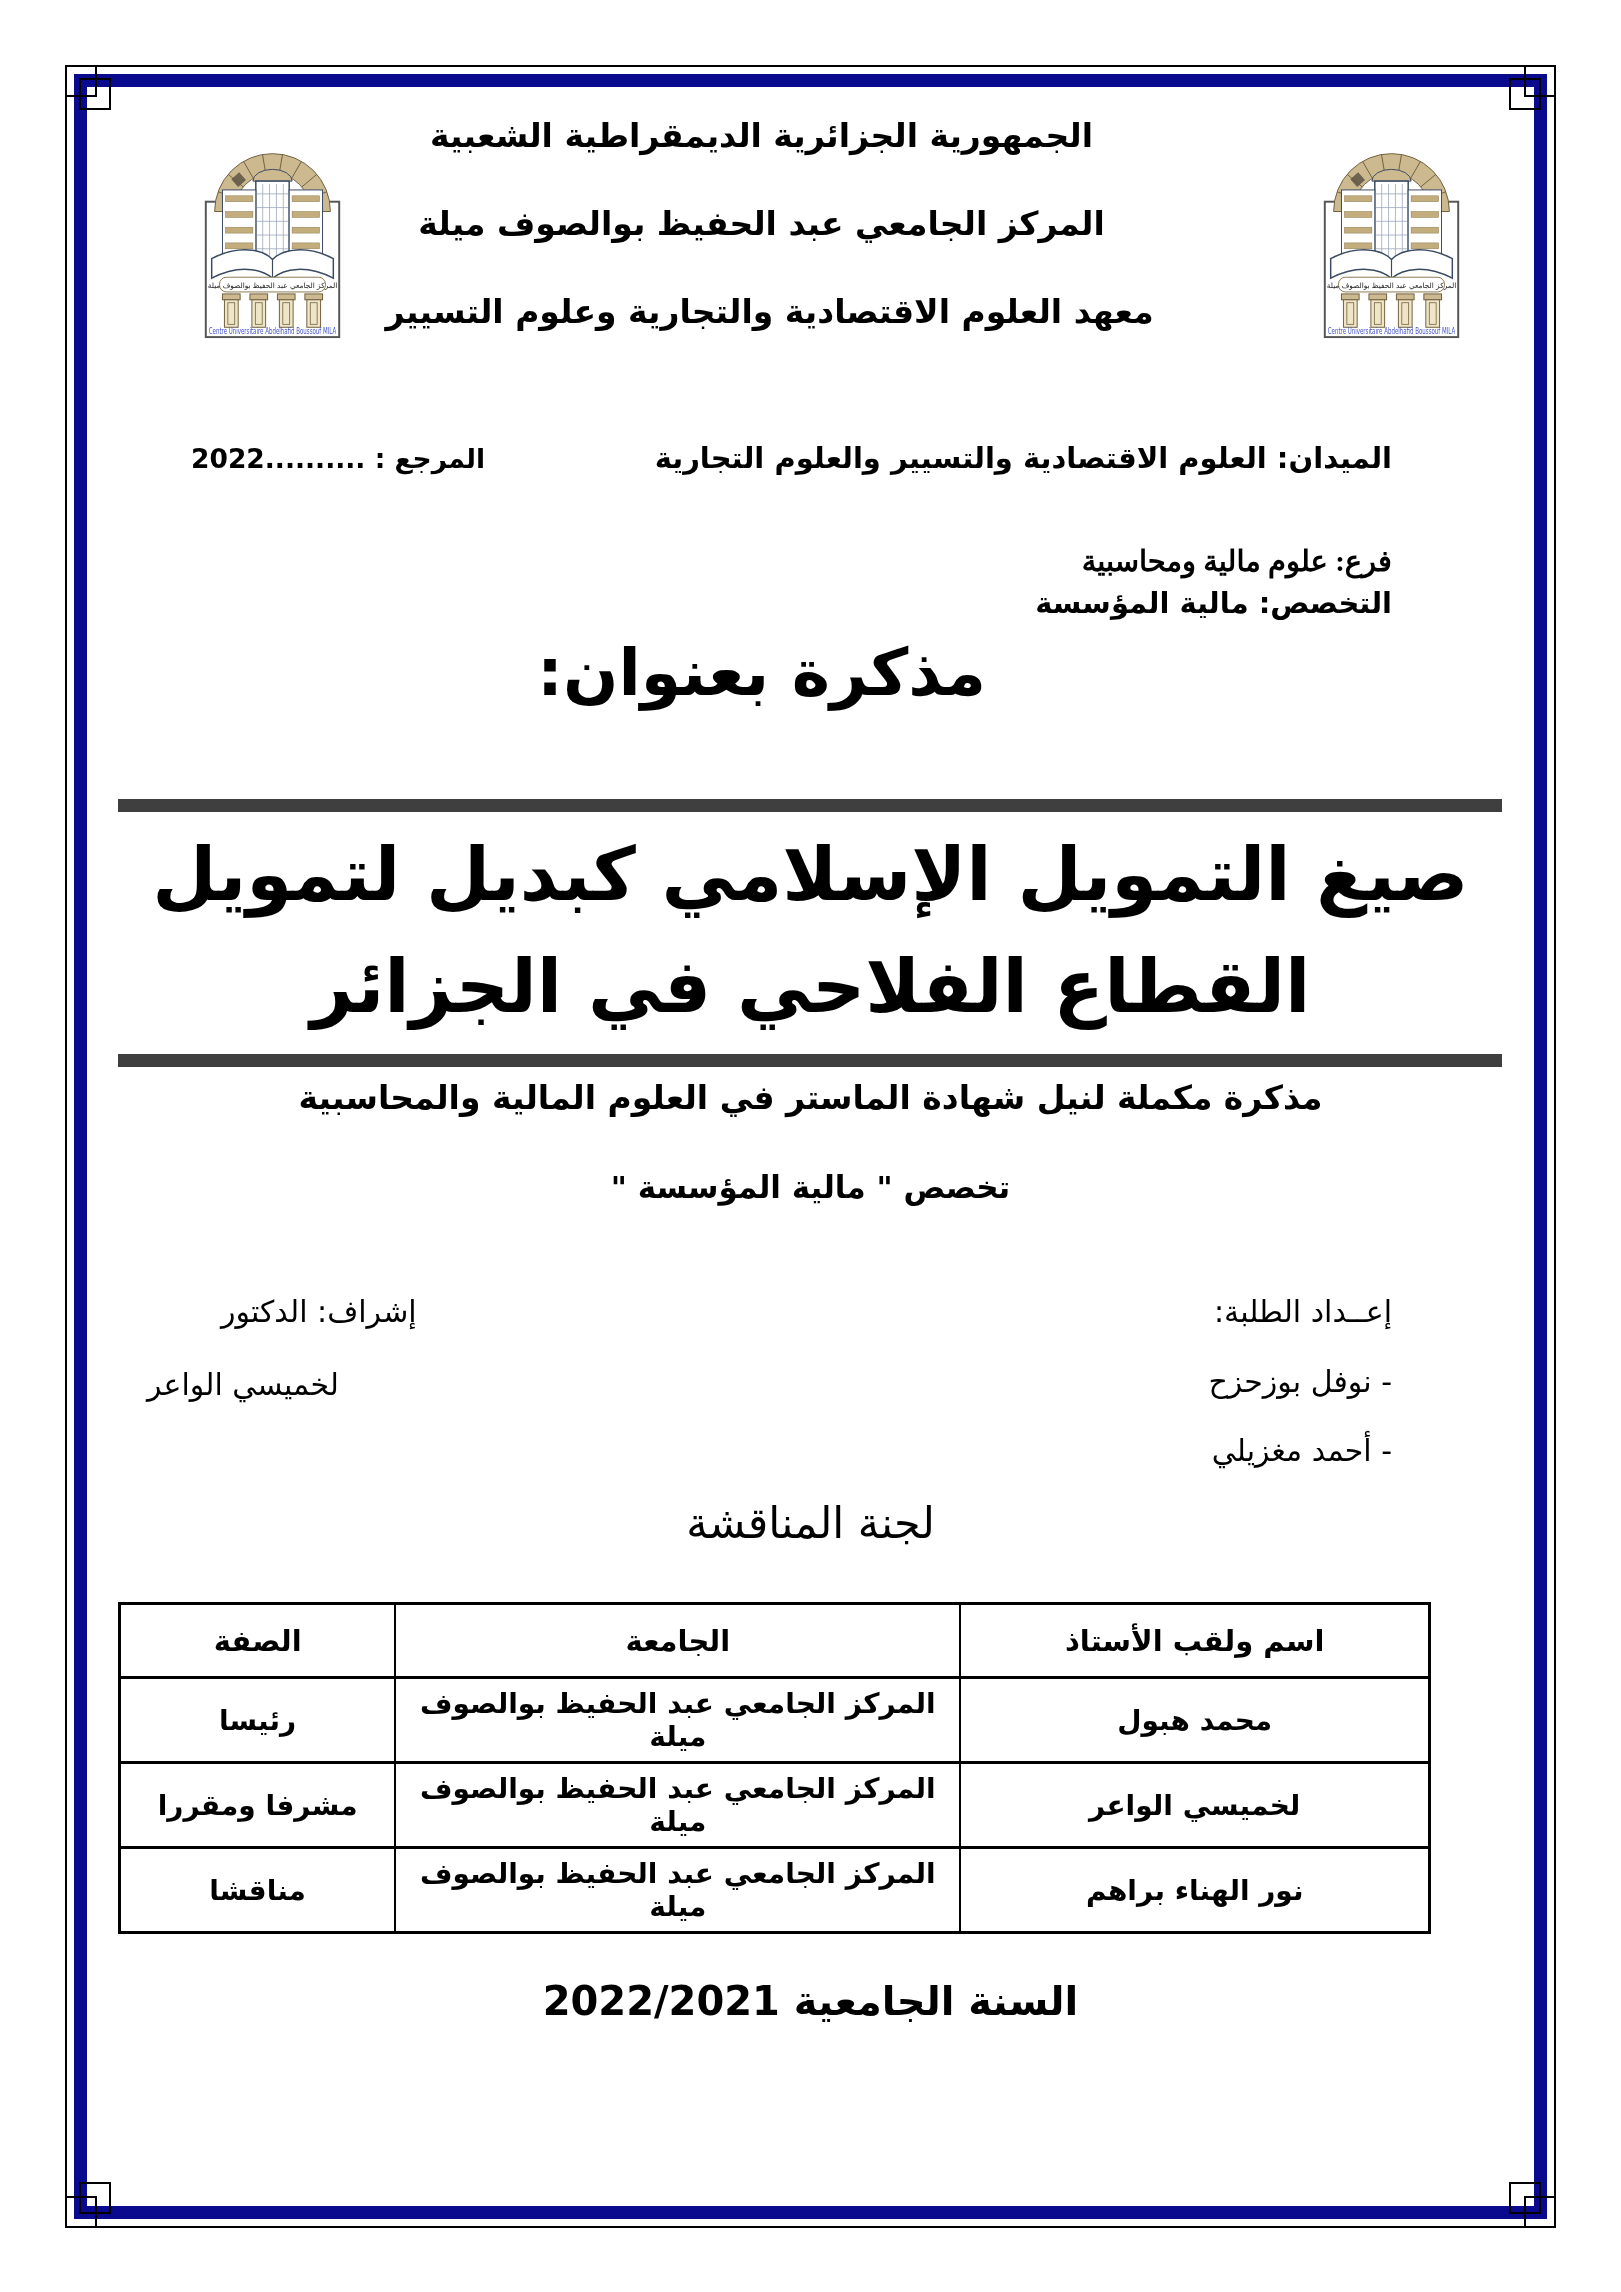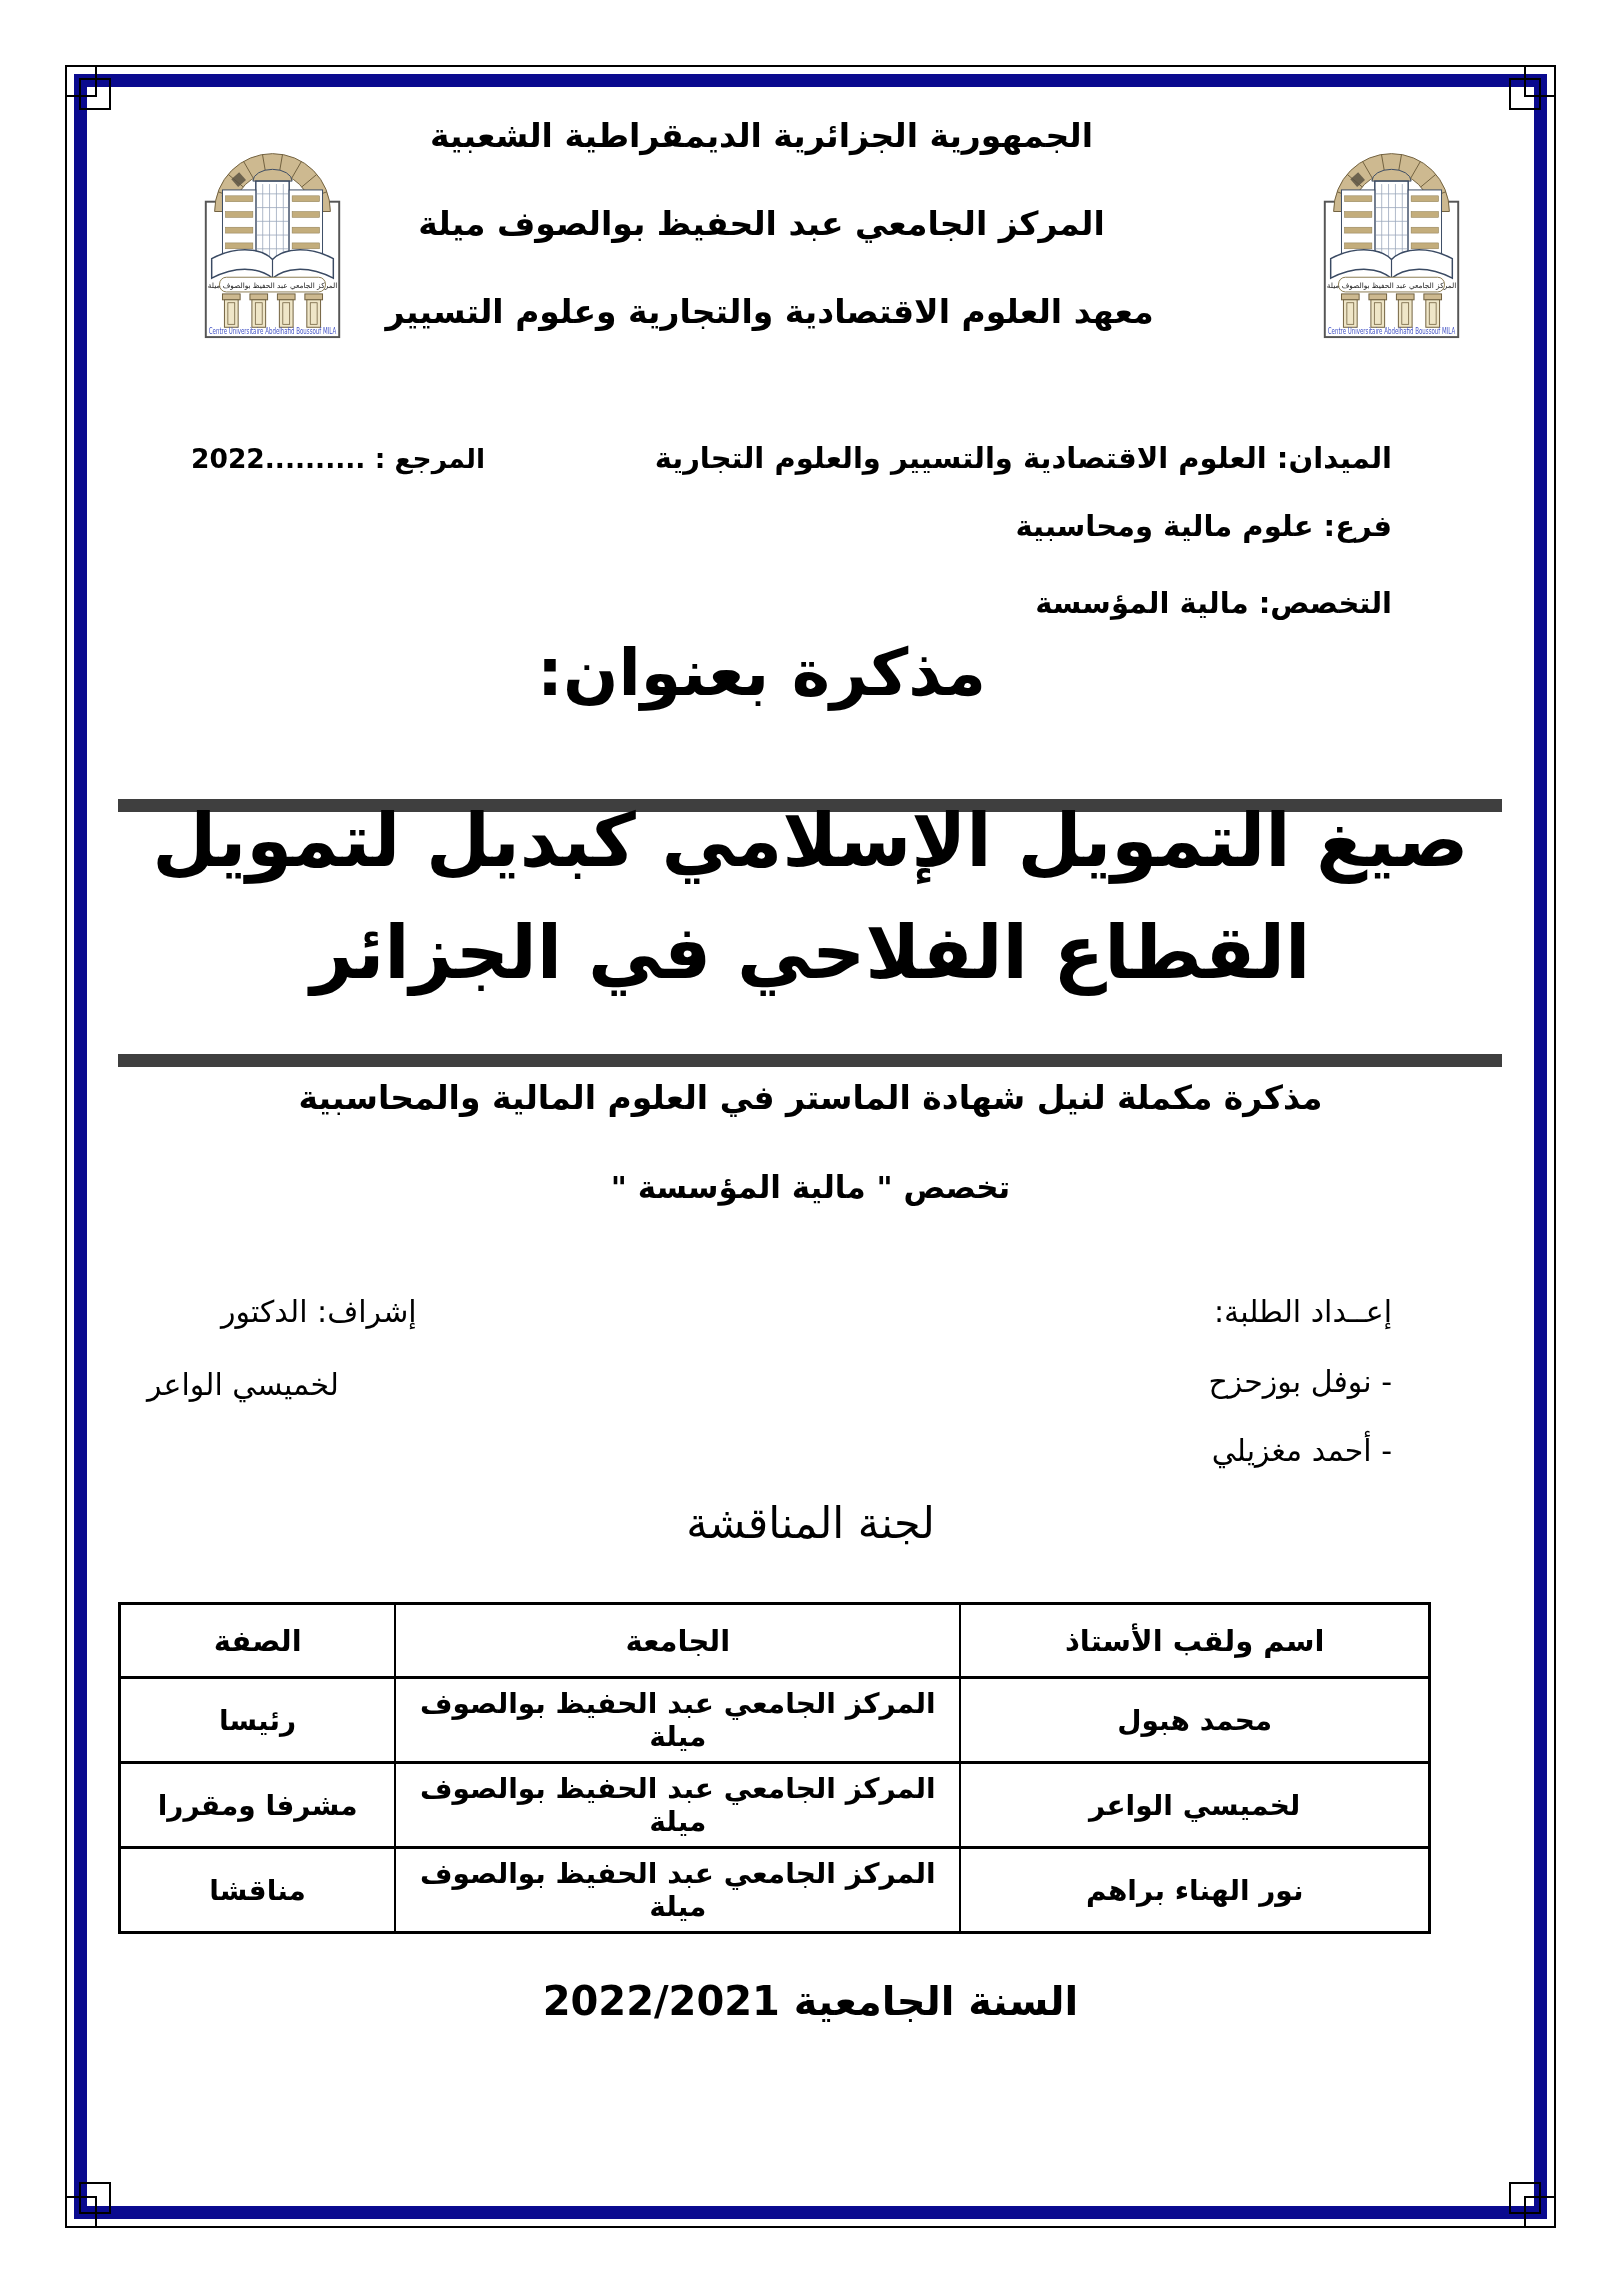--- a/index.html
+++ b/index.html
@@ -16,21 +16,21 @@
   .logo-left{left:194px;top:135px;}
   .logo-right{left:1313px;top:135px;}
   
   .center-band{position:absolute;left:88px;width:1347px;text-align:center;direction:rtl;}
   .center-wide{position:absolute;left:88px;width:1445px;text-align:center;direction:rtl;}
   .hline{font-weight:bold;font-size:33px;}
   .info-right{position:absolute;right:229px;direction:rtl;text-align:right;font-weight:bold;font-size:29px;}
   .ref-line{position:absolute;left:191px;top:443px;direction:rtl;font-weight:bold;font-size:26.5px;}
   .memoir-label{top:635px;font-weight:bold;font-size:65px;}
   .bar{position:absolute;left:118px;width:1384px;height:12.7px;background:#3F3F3F;}
-  .main-title{top:784px;font-weight:bold;font-size:74px;line-height:112px;}
+  .main-title{top:818px;font-weight:bold;font-size:74px;line-height:112px;}
   .subtitle{top:1078px;font-weight:bold;font-size:33px;}
   .spec-quote{top:1169px;font-weight:bold;font-size:31px;}
   .prep{position:absolute;direction:rtl;font-weight:normal;font-size:30px;white-space:nowrap;}
   .committee-heading{top:1498px;font-weight:normal;font-size:43px;}
   
   .ctable{position:absolute;left:118px;top:1602px;width:1313px;border-collapse:collapse;direction:rtl;
           font-weight:bold;text-align:center;}
   .ctable th,.ctable td{border:2.5px solid #000;vertical-align:middle;}
   .ctable tr{border-top:3.9px solid #000;border-bottom:3.9px solid #000;}
   .ctable{border:3.9px solid #000;}
@@ -190,21 +190,21 @@
     </g>
     <text x="80" y="203" font-size="9" text-anchor="middle" fill="#4353C5" textLength="130" lengthAdjust="spacingAndGlyphs">Centre Universitaire Abdelhafid Boussouf MILA</text>
   </svg>
 
   <div class="center-band hline" style="top:116px;">الجمهورية الجزائرية الديمقراطية الشعبية</div>
   <div class="center-band hline" style="top:204px;">المركز الجامعي عبد الحفيظ بوالصوف ميلة</div>
   <div class="center-band hline" style="top:292px;margin-left:8px;">معهد العلوم الاقتصادية والتجارية وعلوم التسيير</div>
 
   <div class="info-right" style="top:441px;">الميدان: العلوم الاقتصادية والتسيير والعلوم التجارية</div>
   <div class="ref-line">المرجع : ..........2022</div>
-  <div class="info-right" style="top:509px;">فرع: علوم مالية ومحاسبية</div>
+  <div class="info-right" style="top:544px;font-family:Liberation Serif, serif;">فرع: علوم مالية ومحاسبية</div>
   <div class="info-right" style="top:586px;">التخصص: مالية المؤسسة</div>
 
   <div class="center-band memoir-label">مذكرة بعنوان:</div>
   <div class="bar" style="top:799px;"></div>
   <div class="center-wide main-title">
     <div>صيغ التمويل الإسلامي كبديل لتمويل</div>
     <div>القطاع الفلاحي في الجزائر</div>
   </div>
   <div class="bar" style="top:1054px;"></div>
   <div class="center-wide subtitle">مذكرة مكملة لنيل شهادة الماستر في العلوم المالية والمحاسبية</div>

